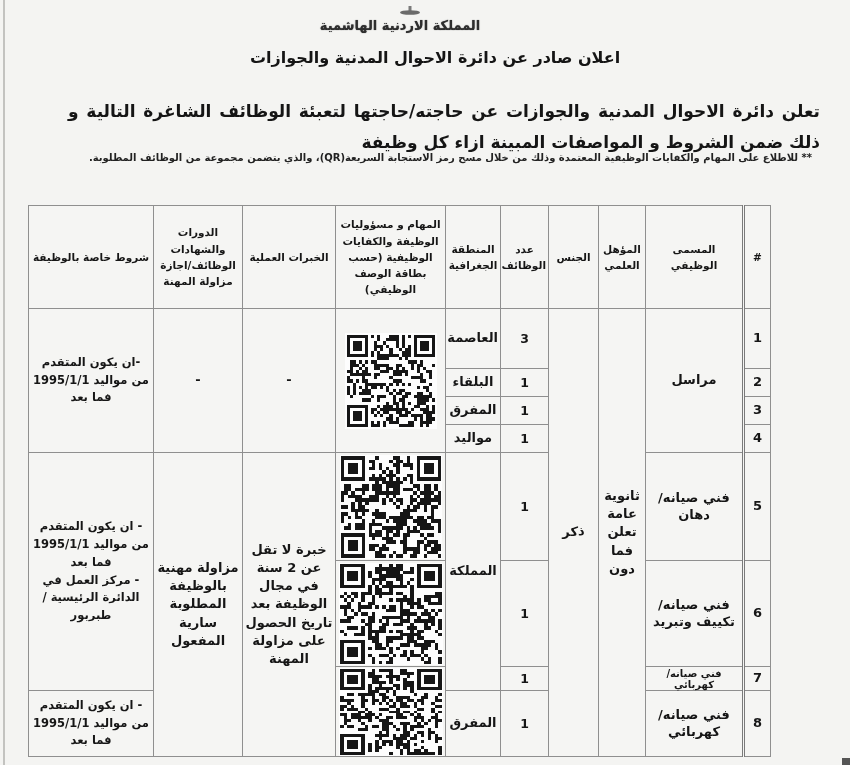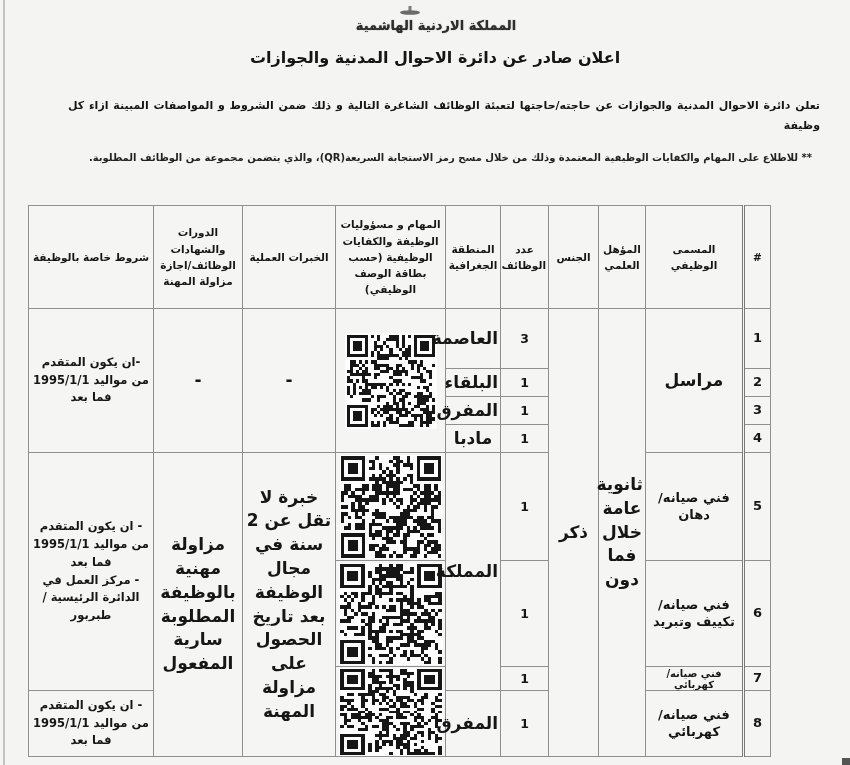--- a/index.html
+++ b/index.html
@@ -19,29 +19,28 @@
   .scan-line{position:absolute;left:3px;top:0;width:2px;height:765px;background:#c3c3c0;}
   .scan-corner{position:absolute;right:0;bottom:0;width:8px;height:7px;background:#555;}
 
   
   .emblem{position:absolute;top:0;left:398px;width:24px;height:9px;}
   .kingdom{
     position:absolute;top:18px;left:0;width:800px;text-align:center;
     font-size:13px;letter-spacing:-1px;color:#2e2e2e;
     text-shadow:0 0 1px #555;
     transform:scaleY(1.05);
-    padding-left:36px;
   }
   .main-title{
     position:absolute;top:48px;left:0;width:870px;text-align:center;
     font-size:16px;color:#151515;
   }
   .intro{
     position:absolute;top:96px;right:30px;width:752px;
-    font-size:11px;line-height:1.8;text-align:justify;text-align-last:right;
+    font-size:17px;line-height:1.8;text-align:justify;text-align-last:right;
     color:#151515;
   }
   .qr-note{
     position:absolute;top:148px;right:38px;width:776px;
     font-size:10px;line-height:1.95;text-align:justify;text-align-last:right;
     color:#222;
   }
 
   
   table.jobs{
@@ -50,21 +49,21 @@
     background:#f5f5f3;
   }
   .jobs th,.jobs td{
     border:1px solid #8f8f8f;
     text-align:center;vertical-align:middle;
     padding:1px 2px;
     font-weight:700;
     overflow:visible;
   }
   .jobs th{font-size:10.5px;line-height:1.55;color:#161616;}
-  .jobs td{font-size:17px;line-height:1.4;color:#161616;}
+  .jobs td{font-size:13px;line-height:1.4;color:#161616;}
   tr.hdr{height:103px;}
   tr.r1{height:60px;} tr.r2{height:28px;} tr.r3{height:28px;} tr.r4{height:28px;}
   tr.r5{height:108px;} tr.r6{height:106px;} tr.r7{height:24px;} tr.r8{height:66px;}
   td.numc{font-size:13px;font-family:"DejaVu Sans",sans-serif;}
   td.cnt{font-size:12.5px;}
   .b-dbl{border-left:3px double #7a7a7a !important;}
   td.tight{font-size:10px;line-height:1.1;padding:0;}
   td.title-cell{font-size:13px;line-height:1.25;}
   td.cond{font-size:11.5px;line-height:1.55;}
   td.qr-cell{padding:0;vertical-align:middle;}
@@ -116,21 +115,21 @@
       <th>المنطقة الجغرافية</th>
       <th>المهام و مسؤوليات الوظيفة والكفايات الوظيفية (حسب بطاقة الوصف الوظيفي)</th>
       <th>الخبرات العملية</th>
       <th>الدورات والشهادات الوظائف/اجازة مزاولة المهنة</th>
       <th>شروط خاصة بالوظيفة</th>
     </tr>
 
     <tr class="r1">
       <td class="numc b-dbl">1</td>
       <td rowspan="4">مراسل</td>
-      <td rowspan="8">ثانوية عامة خلال فما دون</td>
+      <td rowspan="8">ثانوية عامة تعلن فما دون</td>
       <td rowspan="8">ذكر</td>
       <td class="cnt">3</td>
       <td>العاصمة</td>
       <td rowspan="4" class="qr-cell">
         <div class="qr-wrap qr-a qr">
               <svg viewBox="0 0 29 29" preserveAspectRatio="none" shape-rendering="crispEdges" fill="#161616" style="display:block;width:100%;height:100%">
                 <rect x="8" y="0" width="1" height="1"></rect>
                 <rect x="10" y="0" width="1" height="1"></rect>
                 <rect x="14" y="0" width="1" height="1"></rect>
                 <rect x="15" y="0" width="1" height="1"></rect>
@@ -462,21 +461,21 @@
       <td>البلقاء</td>
     </tr>
     <tr class="r3">
       <td class="numc b-dbl">3</td>
       <td class="cnt">1</td>
       <td>المفرق</td>
     </tr>
     <tr class="r4">
       <td class="numc b-dbl">4</td>
       <td class="cnt">1</td>
-      <td>مادبا</td>
+      <td>مواليد</td>
     </tr>
 
     <tr class="r5">
       <td class="numc b-dbl">5</td>
       <td class="title-cell">فني صيانه/ دهان</td>
       <td class="cnt">1</td>
       <td rowspan="3">المملكة</td>
       <td class="qr-cell">
         <div class="qr-wrap qr-b qr">
               <svg viewBox="0 0 29 29" preserveAspectRatio="none" shape-rendering="crispEdges" fill="#161616" style="display:block;width:100%;height:100%">

